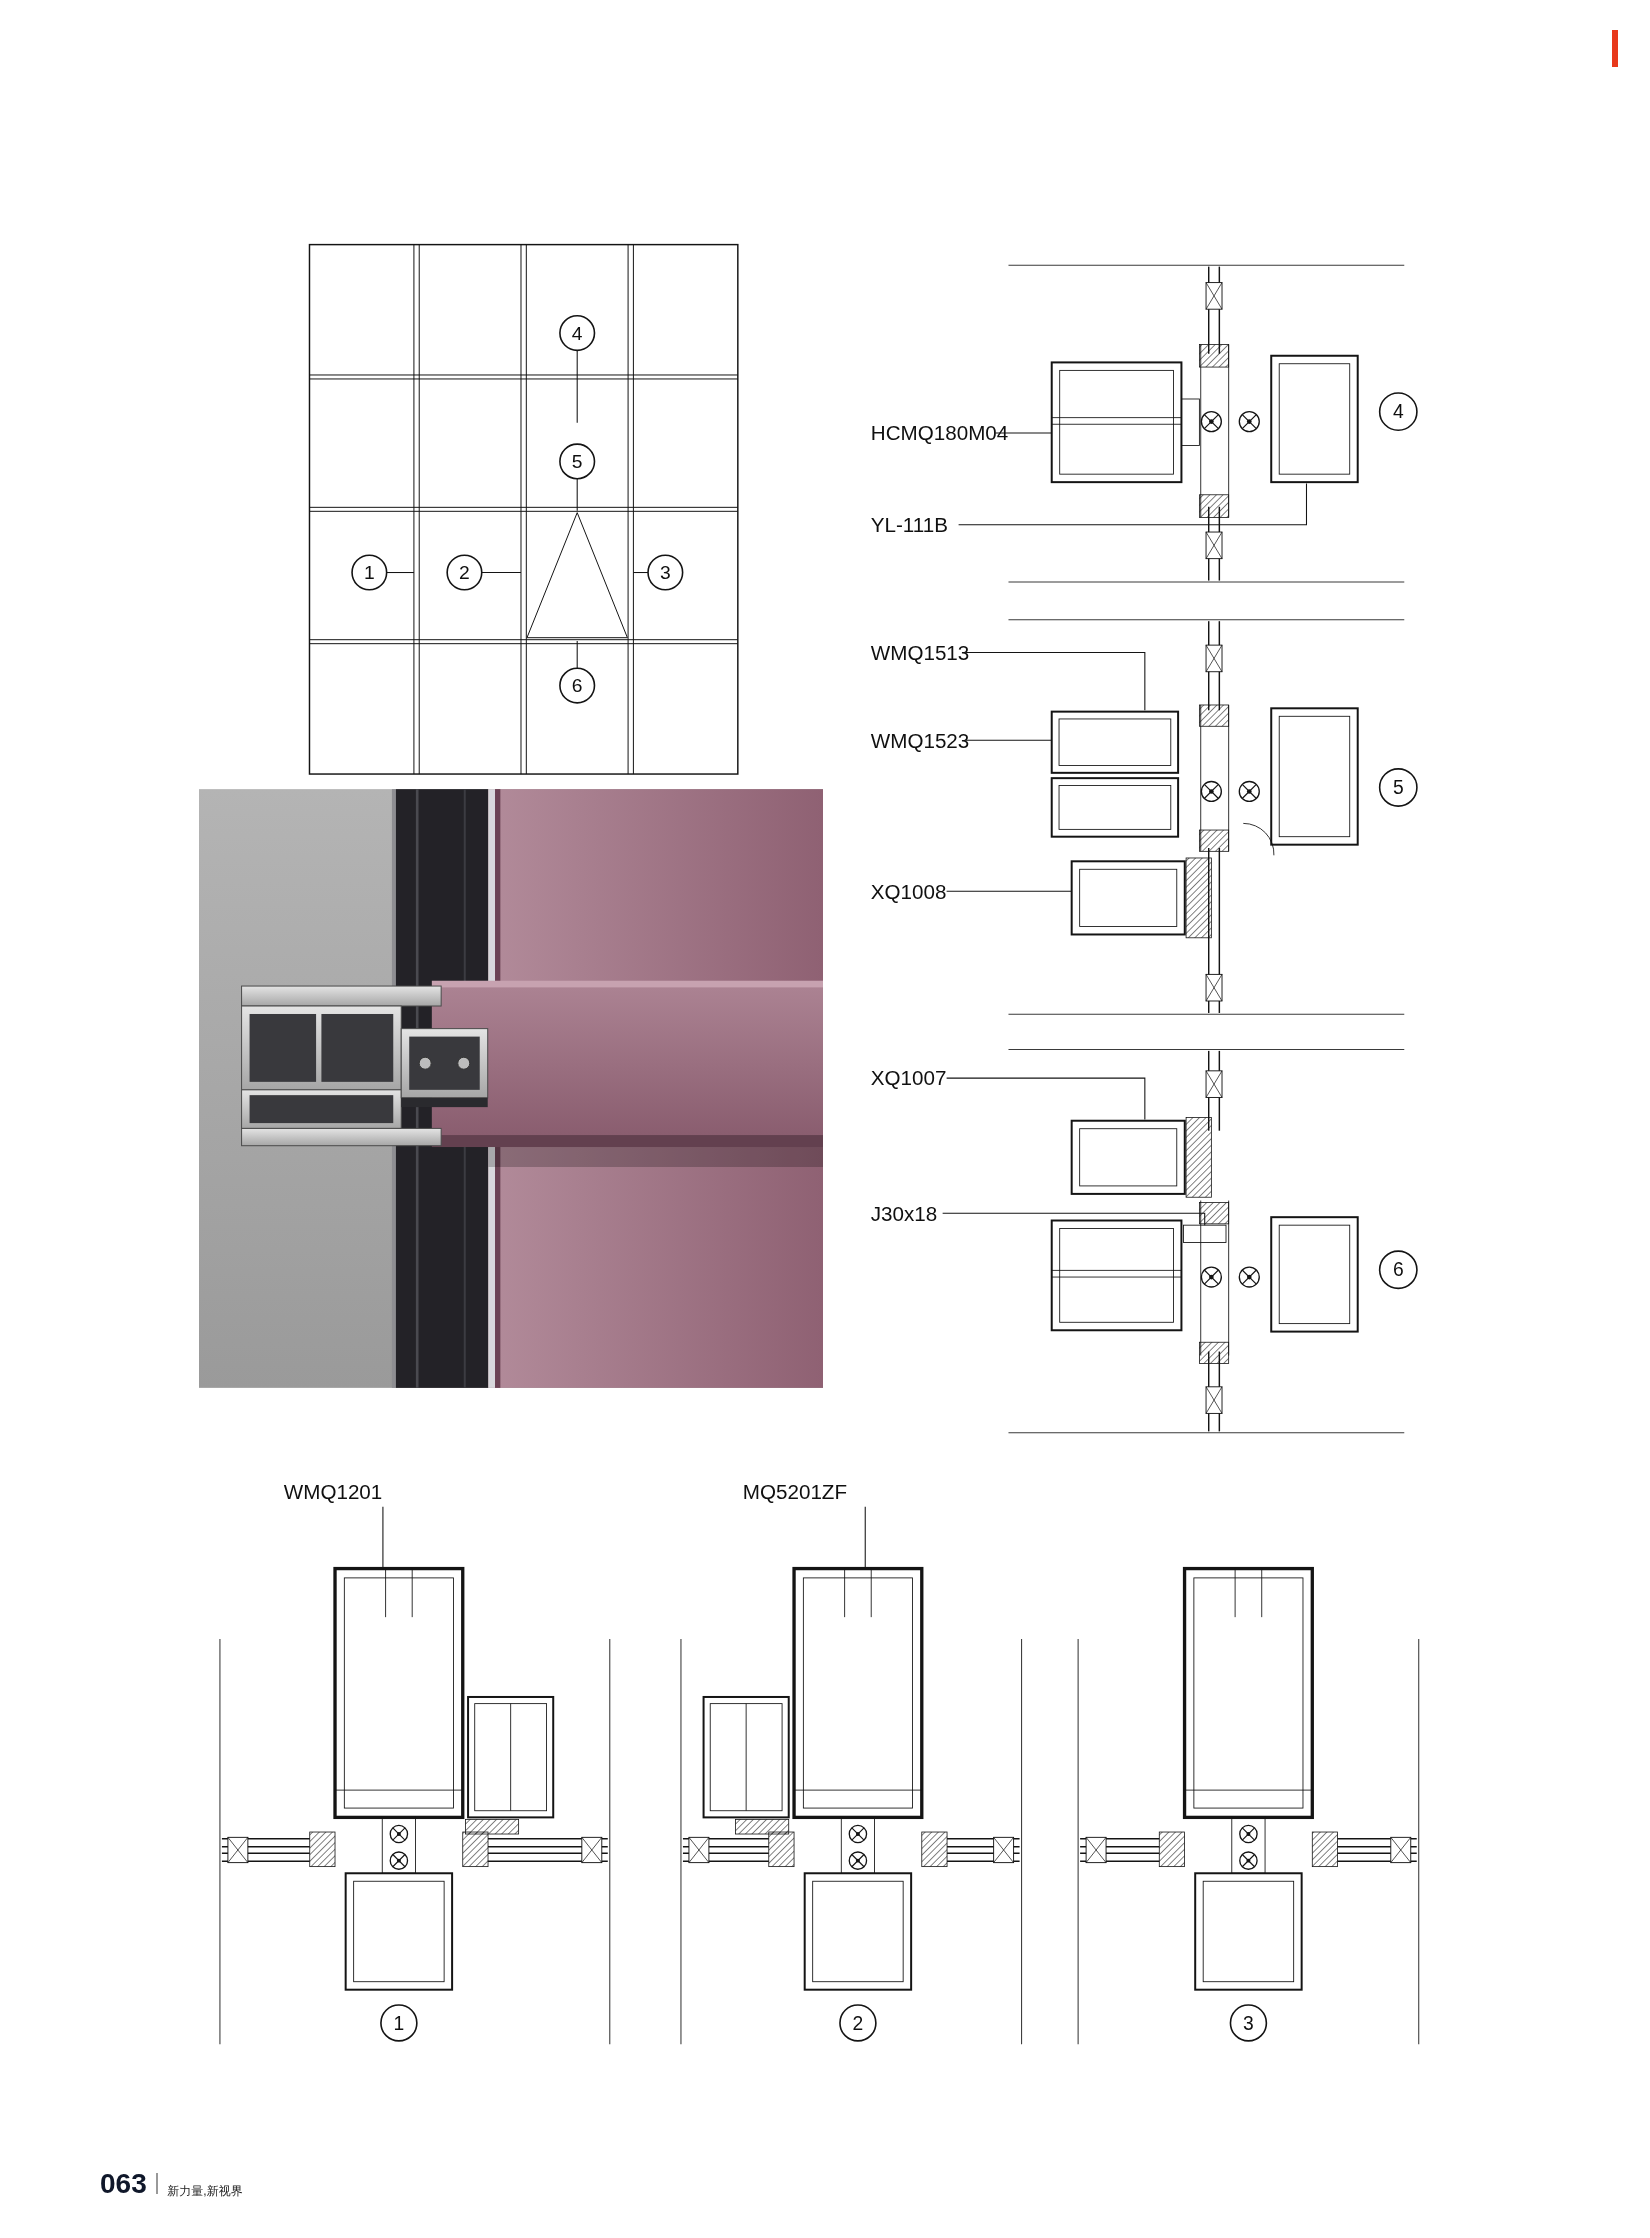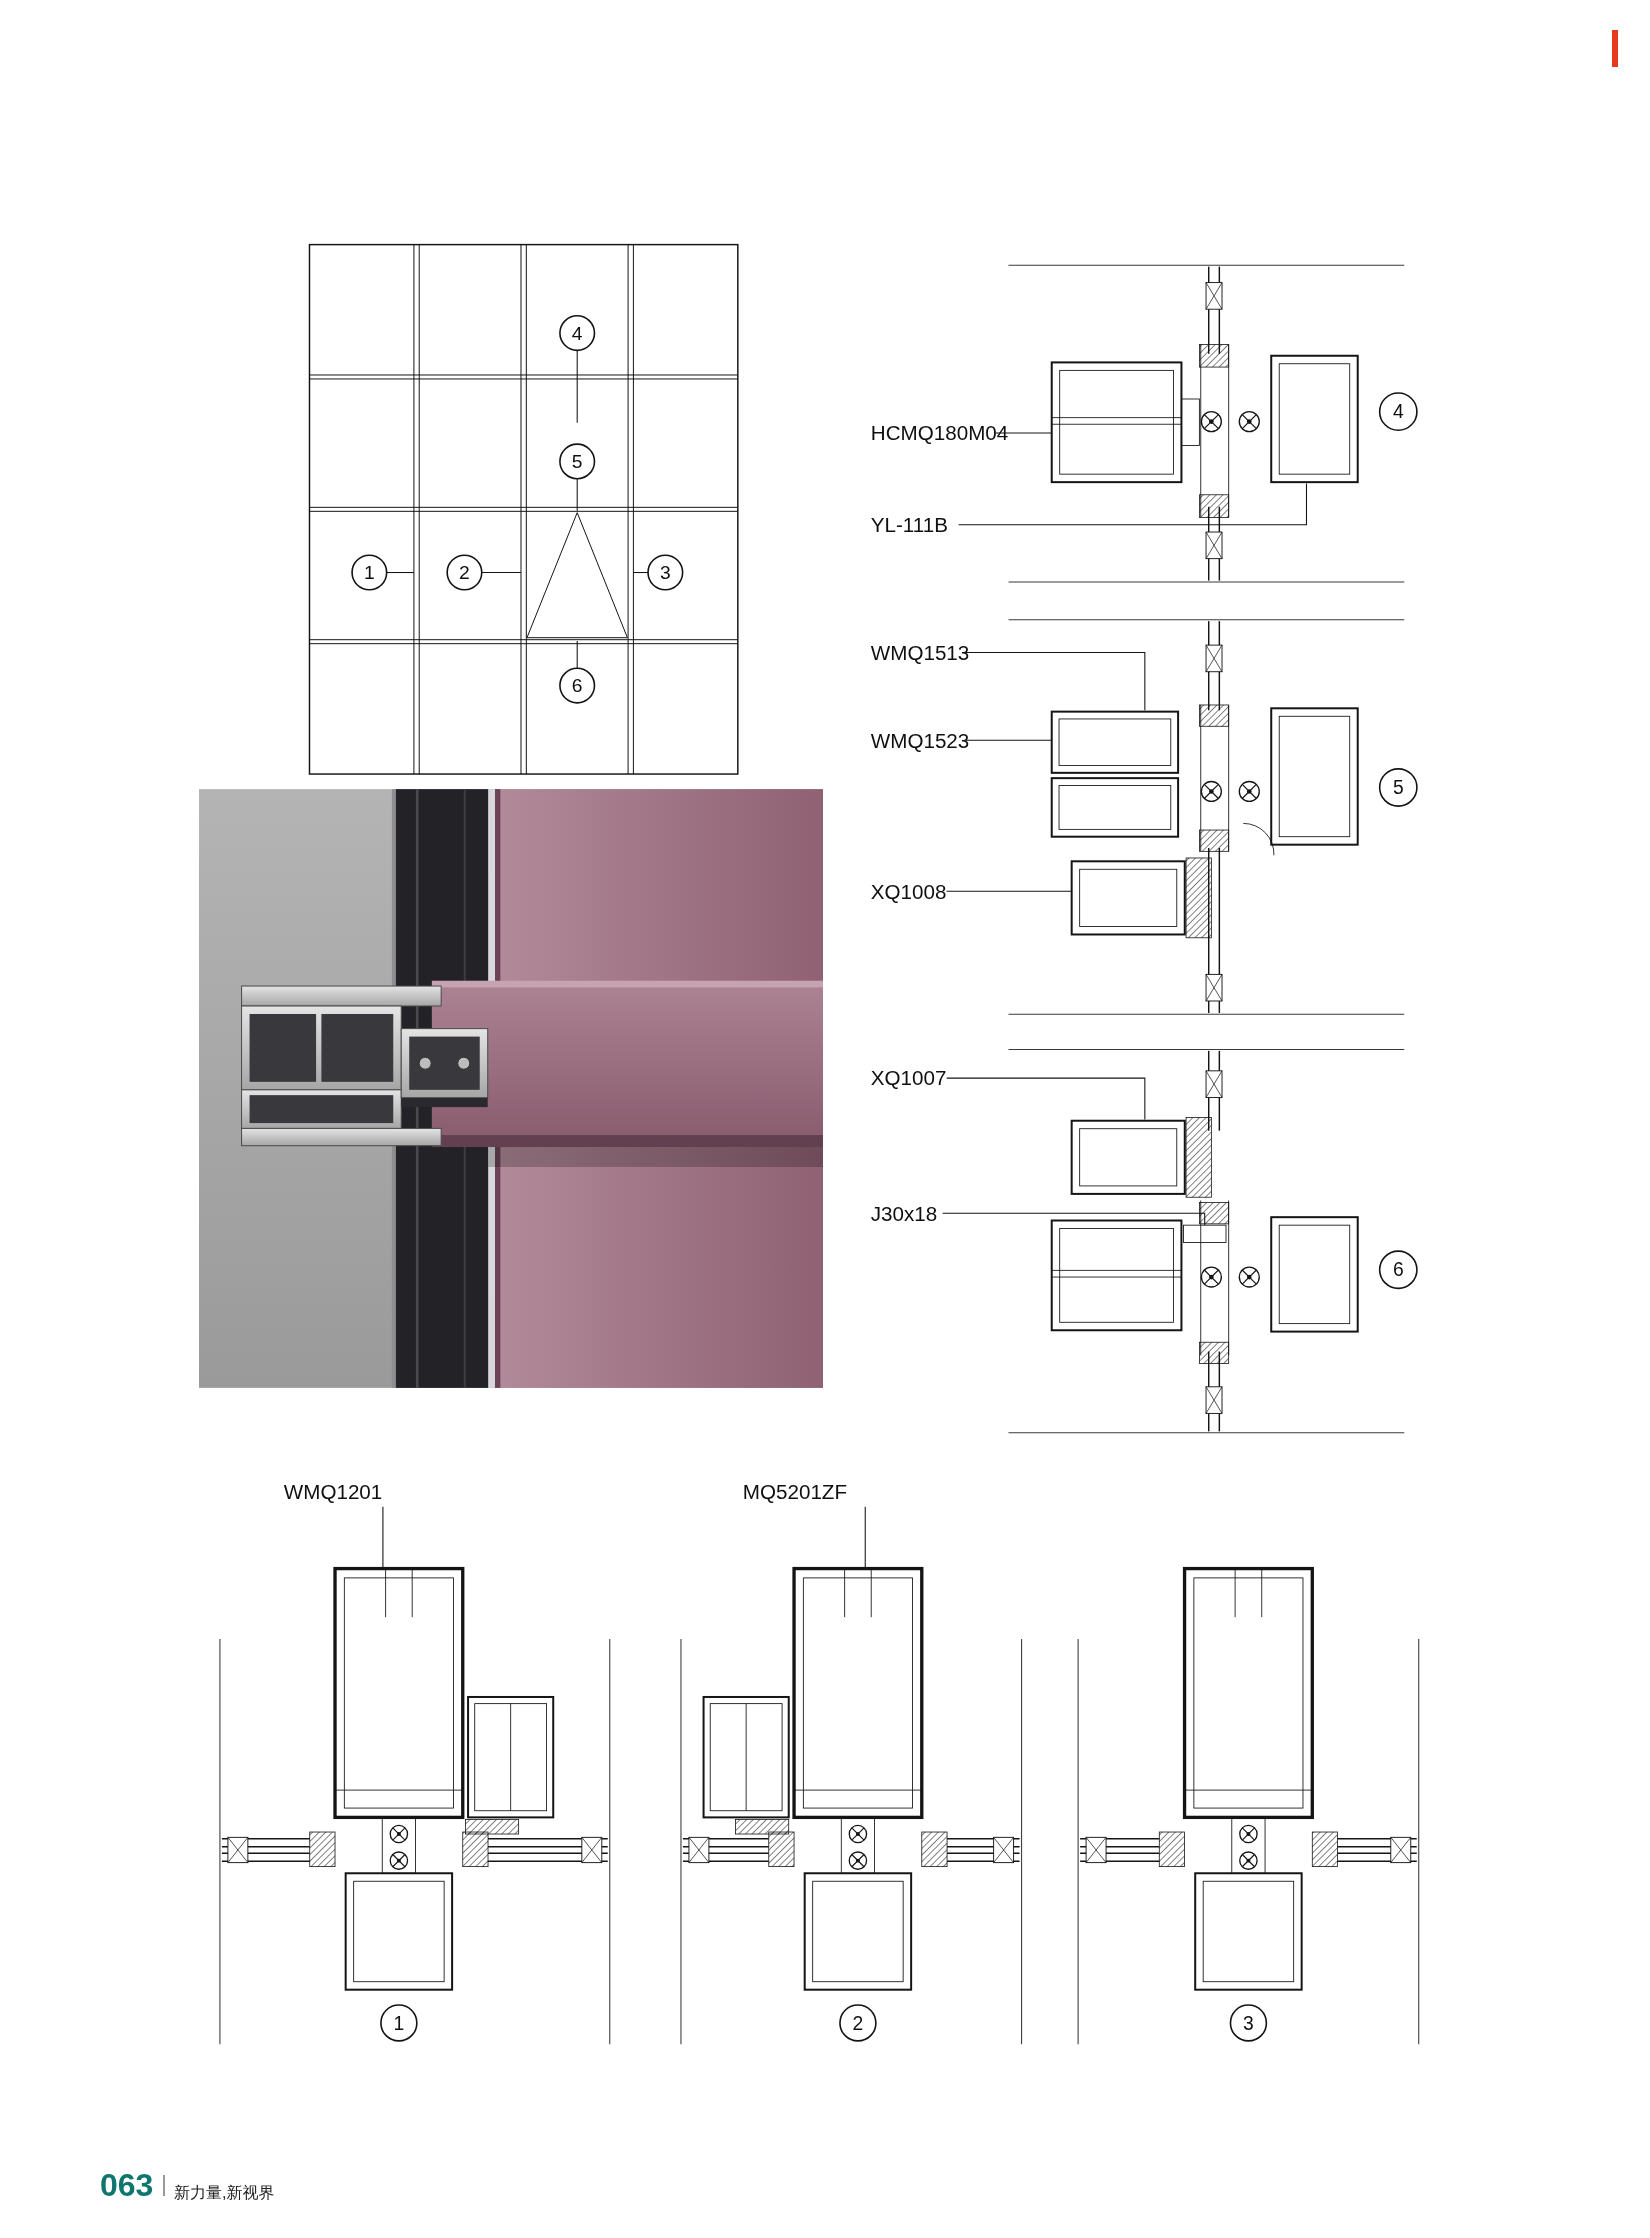--- a/index.html
+++ b/index.html
@@ -20,23 +20,23 @@
   .s2{stroke:#141414;stroke-width:2.2;fill:none;}
   .s1{stroke:#141414;stroke-width:1.3;fill:none;}
   .lead{stroke:#141414;stroke-width:1.6;fill:none;}
   .callout circle{fill:#ffffff;stroke:#141414;stroke-width:2.4;}
   .callout text{font-size:29px;text-anchor:middle;}
   .gridln{stroke:#141414;stroke-width:1.5;fill:none;}
   .footer{
     position:absolute;left:100px;top:2167px;
     display:flex;align-items:center;gap:9.3px;
   }
-  .footer .pagenum{font-size:32px;font-weight:bold;color:#0f766e;}
+  .footer .pagenum{font-size:28px;font-weight:bold;color:#0f172a;}
   .footer .divider{width:2px;height:21px;background:#999;}
-  .footer .tagline{font-size:16px;color:#222;margin-top:16px;}
+  .footer .tagline{font-size:12px;color:#222;margin-top:16px;}
   .print-mark{
     position:absolute;left:1612px;top:30px;width:6px;height:37px;
     background:#e8391c;
   }
 </style>
 </head>
 <body>
 
 <div class="page">
 

